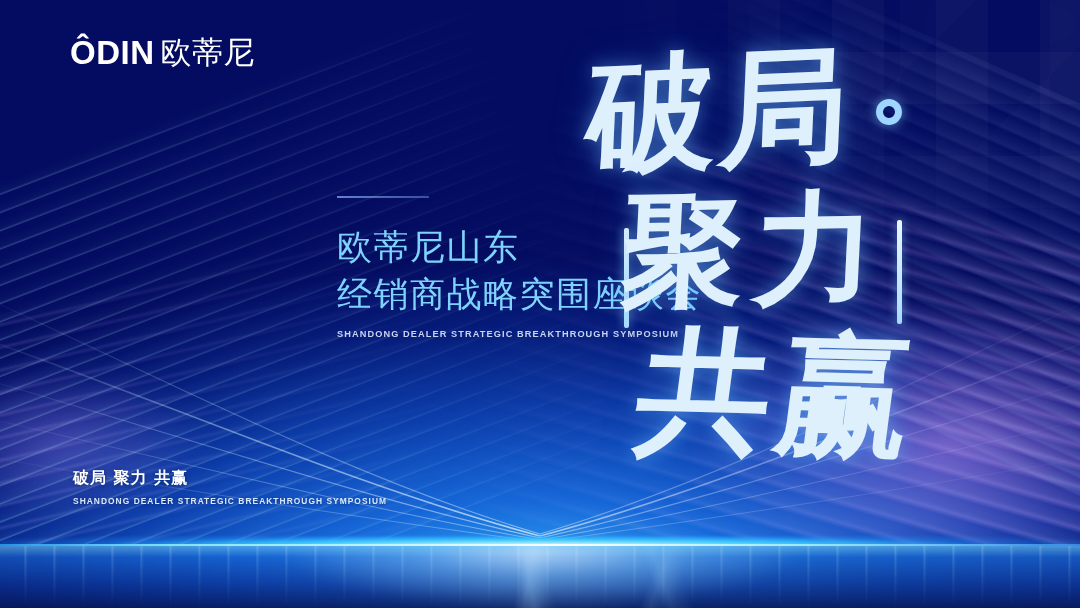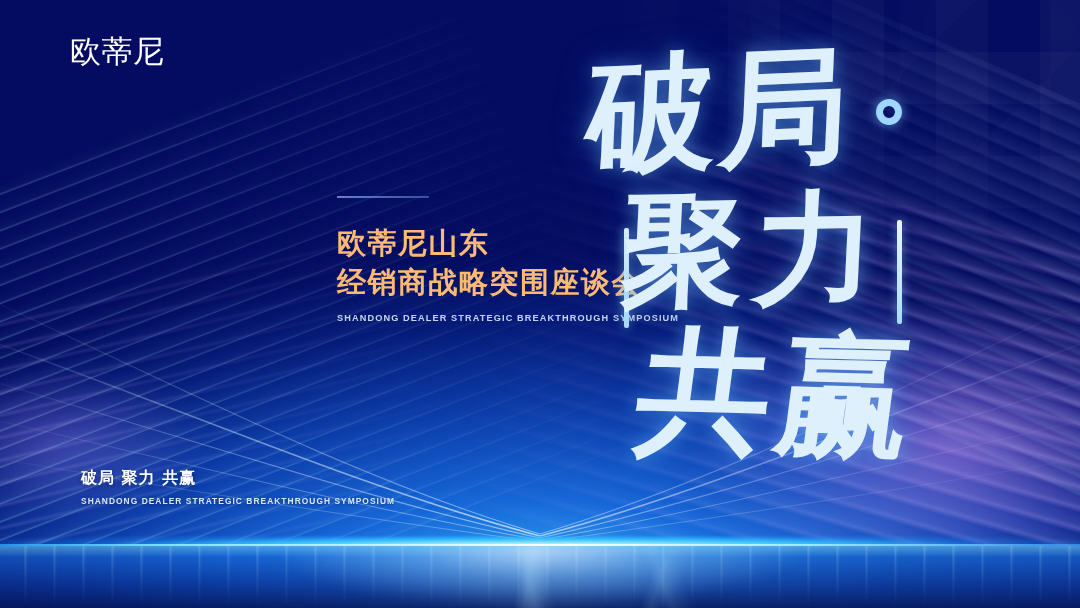--- a/index.html
+++ b/index.html
@@ -172,23 +172,23 @@
   }
 
   
   .title-block { position: absolute; left: 337px; top: 196px; }
   .title-rule {
     width: 92px; height: 2px;
     background: linear-gradient(90deg, rgba(120,150,220,.85), rgba(100,130,205,.55));
     margin-bottom: 26px;
   }
   .title-cn {
-    color: #fdba74;
+    color: #7dd3fc;
     font-family: "DejaVu Sans", "Liberation Sans", sans-serif;
-    font-size: 29px; font-weight: 700; letter-spacing: 1.5px; line-height: 1.33;
+    font-size: 35px; font-weight: 400; letter-spacing: 1.5px; line-height: 1.33;
     white-space: nowrap;
   }
   .title-en {
     margin-top: 12px;
     color: #c8d4ef;
     font-size: 9.2px; font-weight: 700; letter-spacing: 1.1px;
     white-space: nowrap;
   }
 
   
@@ -212,21 +212,21 @@
     border: 7px solid #9fd6ff; box-sizing: border-box;
     box-shadow: 0 0 12px rgba(130,210,255,.6);
   }
   .bar { position: absolute; width: 5px; border-radius: 2px;
          background: linear-gradient(180deg, #eaf7ff, #a9dcff);
          box-shadow: 0 0 10px rgba(140,215,255,.55); }
   .bar-l { left: 64px;  top: 186px; height: 100px; }
   .bar-r { left: 337px; top: 178px; height: 104px; }
 
   
-  .strap { position: absolute; left: 81px; top: 468px; }
+  .strap { position: absolute; left: 73px; top: 468px; }
   .strap-cn {
     color: #ffffff; font-size: 16px; font-weight: 700; letter-spacing: 1px;
     font-family: "DejaVu Sans", "Liberation Sans", sans-serif;
     text-shadow: 0 1px 4px rgba(0,30,90,.7);
   }
   .strap-en {
     margin-top: 7px; color: #dbe8ff; font-size: 8.4px; font-weight: 700; letter-spacing: 1.05px;
     text-shadow: 0 1px 3px rgba(0,30,90,.6);
   }
 </style>
@@ -277,20 +277,21 @@
 
   <div class="horizon-glow"></div>
   <div class="horizon-line"></div>
   <div class="floor">
     <div class="floor-persp"></div>
     <div class="floor-verticals"></div>
     <div class="floor-center-glow"></div>
   </div>
 
   <div class="logo">
+    <span class="logo-en">ÔDIN</span>
     <span class="logo-cn">欧蒂尼</span>
   </div>
 
   <div class="title-block">
     <div class="title-rule"></div>
     <div class="title-cn">欧蒂尼山东</div>
     <div class="title-cn">经销商战略突围座谈会</div>
     <div class="title-en">SHANDONG DEALER STRATEGIC BREAKTHROUGH SYMPOSIUM</div>
   </div>
 

